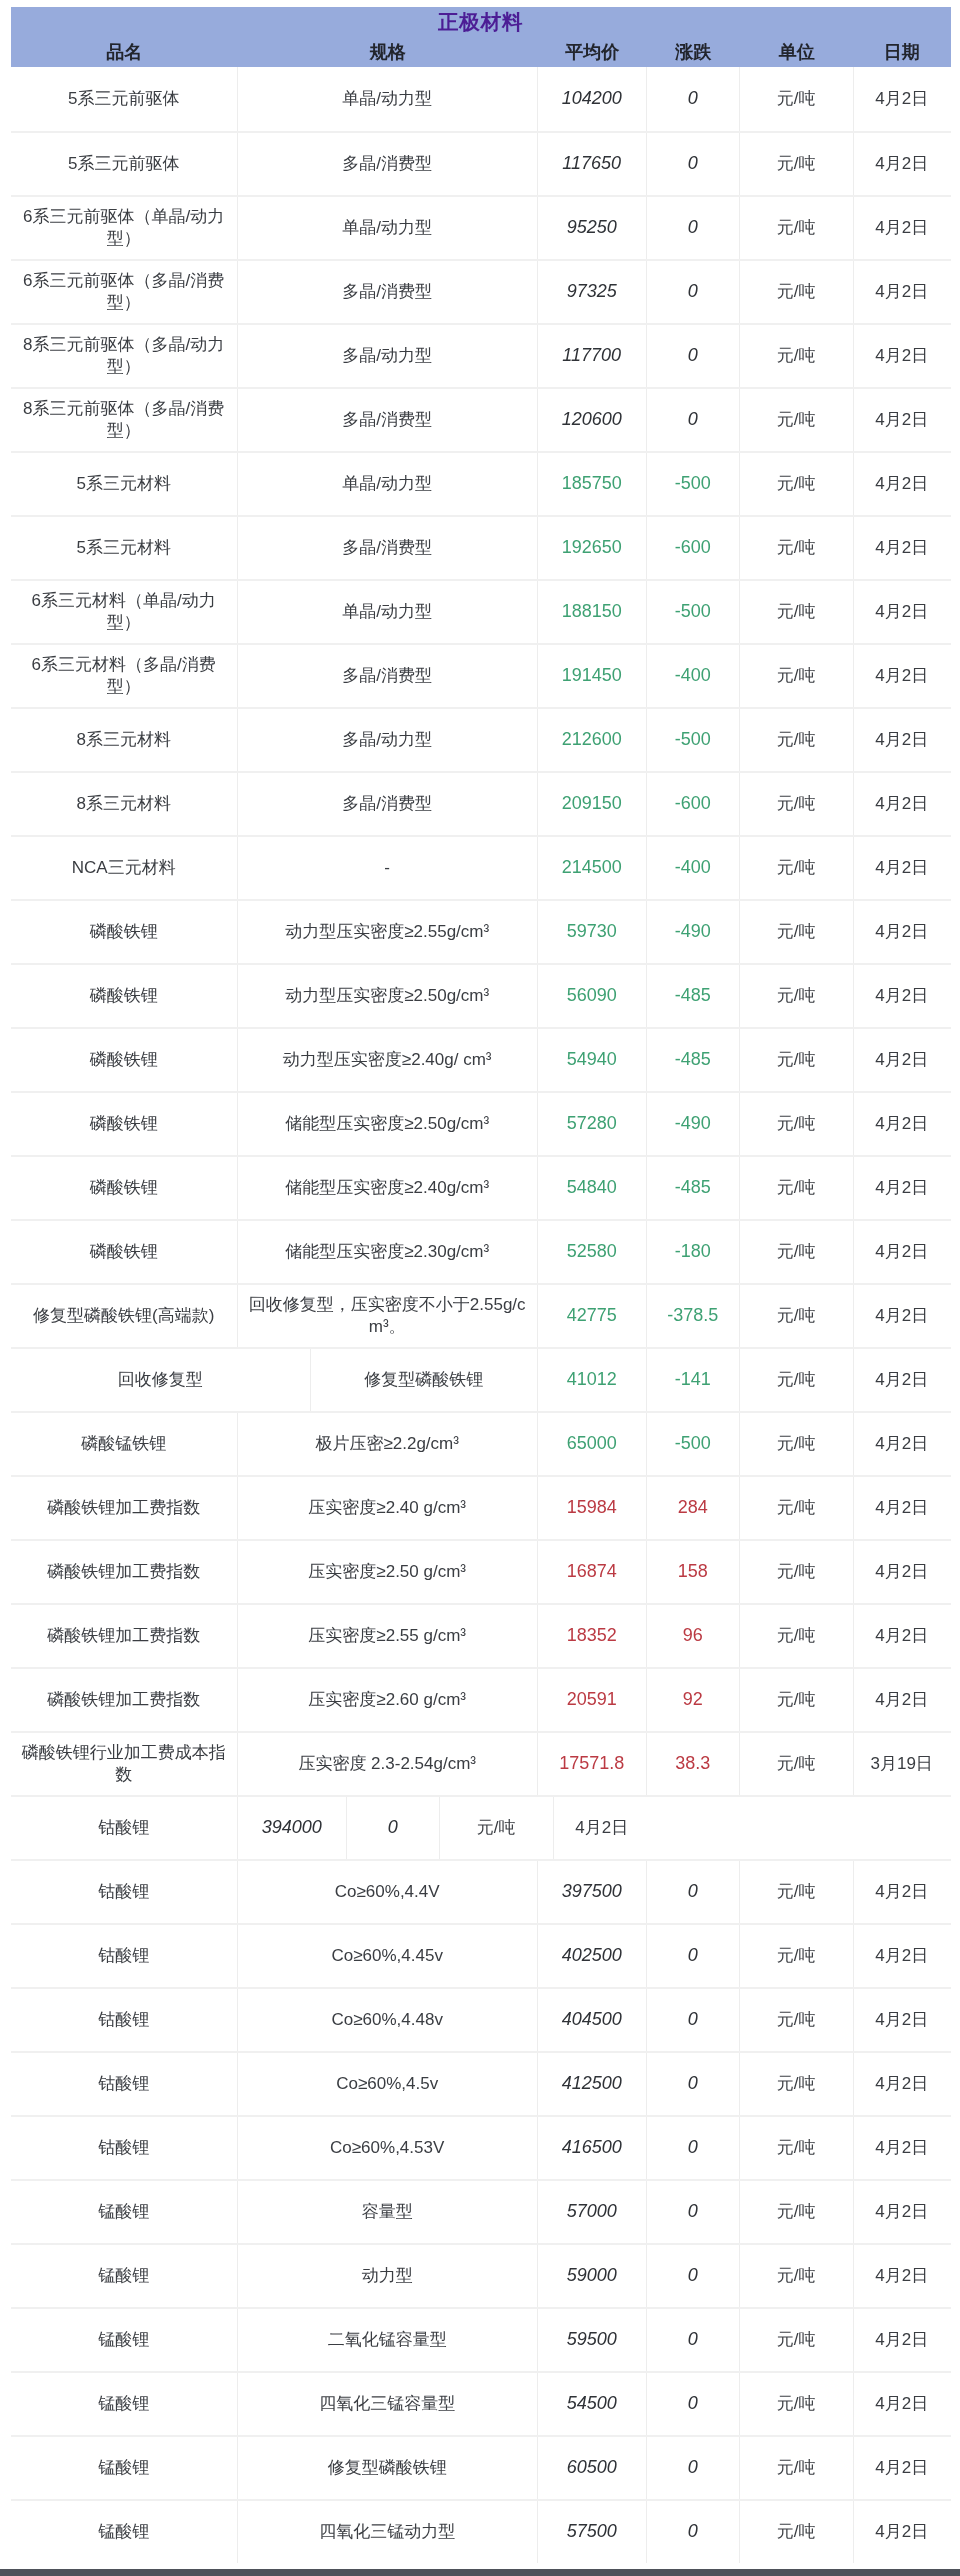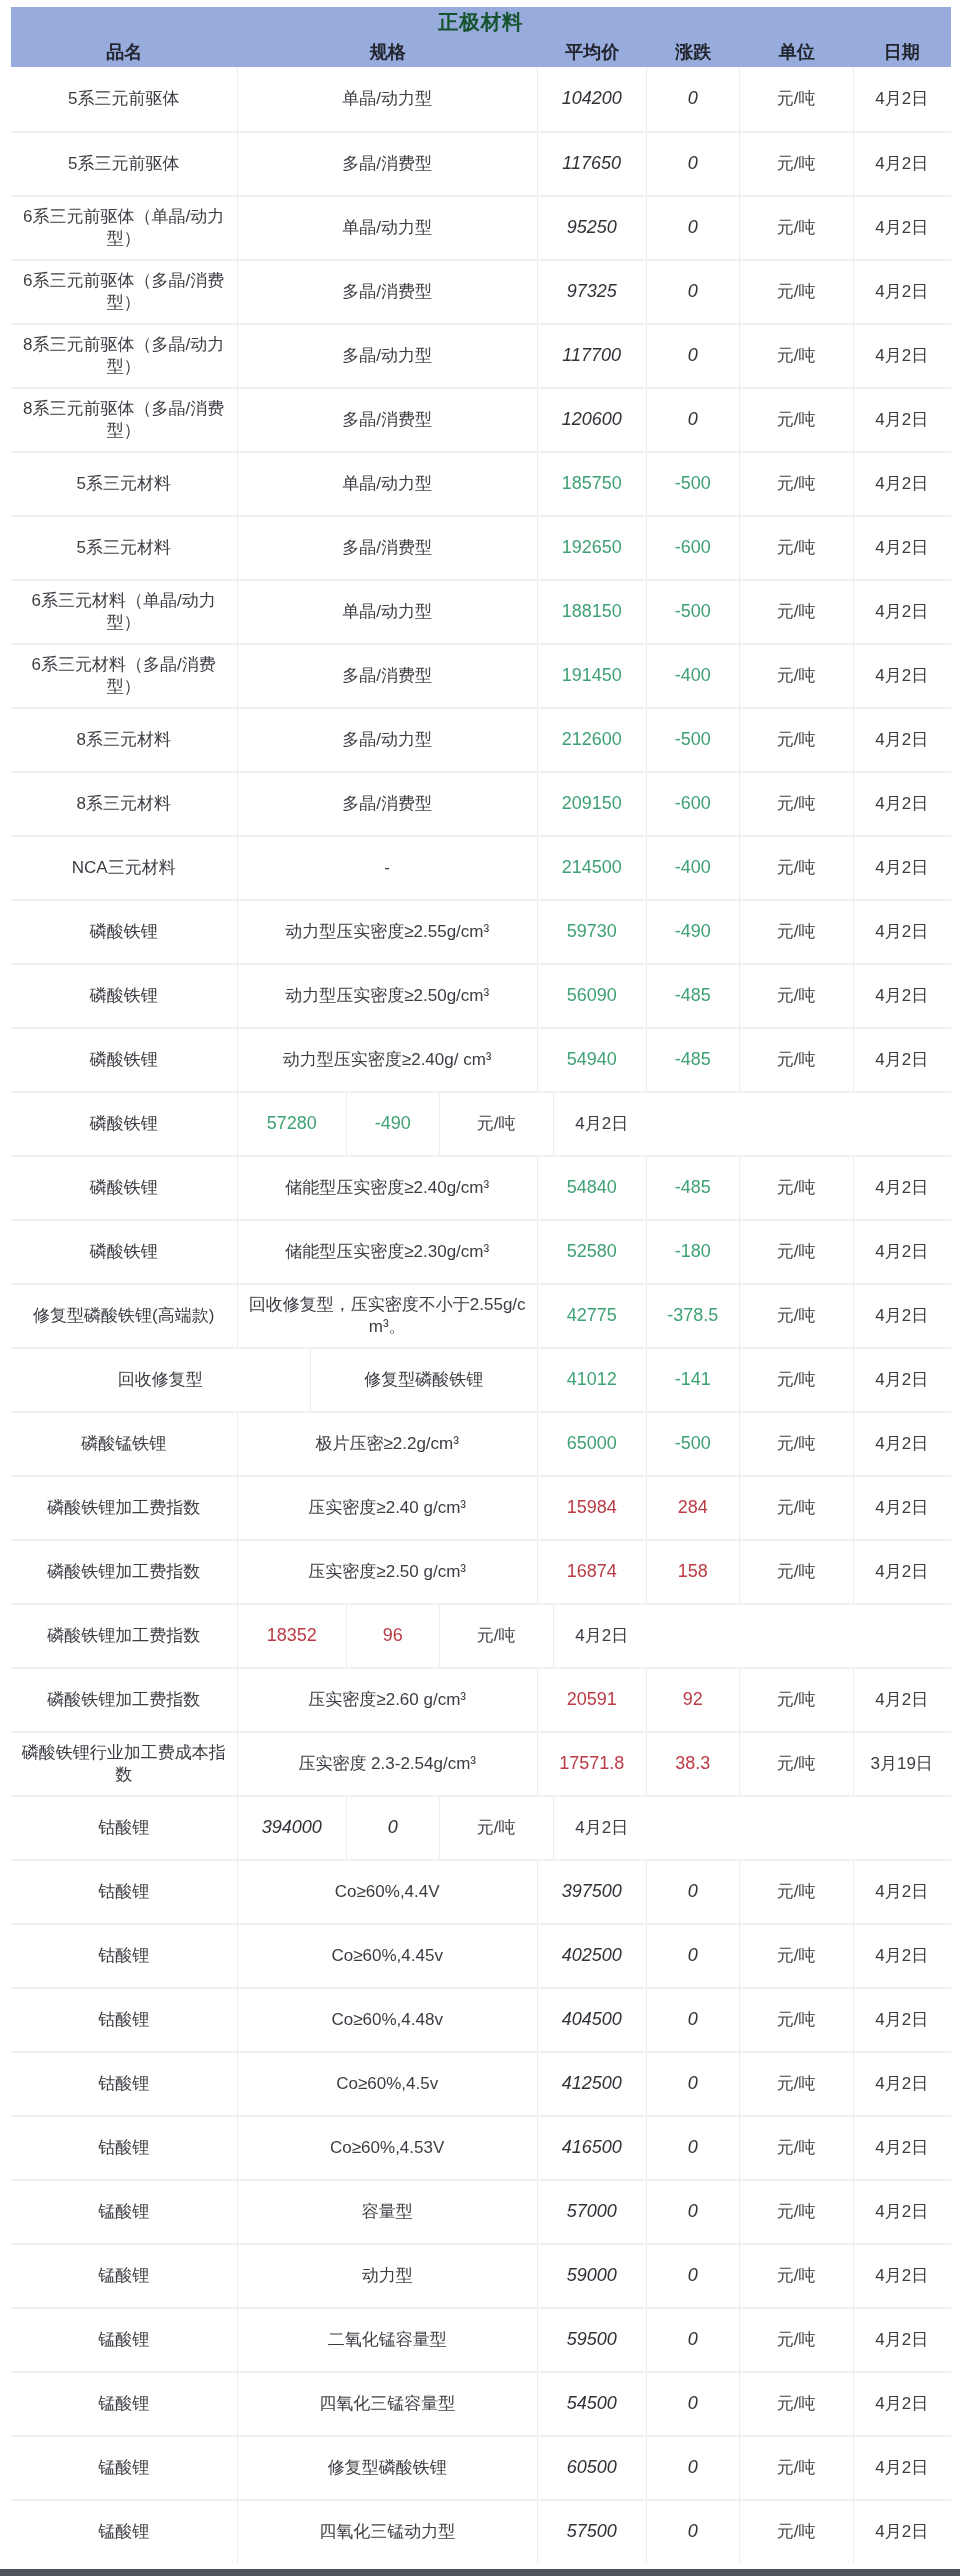--- a/index.html
+++ b/index.html
@@ -4,21 +4,21 @@
 <style>
   html,body{margin:0;padding:0;}
   body{
     width:961px;height:2576px;position:relative;overflow:hidden;
     background:#ffffff;font-family:"Liberation Sans","DejaVu Sans",sans-serif;
   }
   .price-table{position:absolute;left:10.7px;top:7.1px;width:940px;}
   .thead{background:#97abdc;}
   .table-title{
     height:30px;display:flex;align-items:center;justify-content:center;
-    font-size:20.5px;font-weight:bold;color:#14532d;letter-spacing:0.9px;
+    font-size:20.5px;font-weight:bold;color:#4c1d95;letter-spacing:0.9px;
   }
   .cols{display:flex;height:30px;}
   .col-label{
     display:flex;align-items:center;justify-content:center;
     font-size:18px;color:#22252d;font-weight:600;box-sizing:border-box;
   }
   .tbody{background:#1d4ed8;}
   .trow{display:flex;height:64px;box-sizing:border-box;border-top:2.7px solid #f0f0f0;background:#fff;}
   .trow:first-child{border-top:none;}
   .cell{
@@ -179,20 +179,21 @@
       <div class="trow">
         <div class="cell c0">磷酸铁锂</div>
         <div class="cell c1">动力型压实密度≥2.40g/ cm³</div>
         <div class="cell c2 num trend-down">54940</div>
         <div class="cell c3 num trend-down">-485</div>
         <div class="cell c4">元/吨</div>
         <div class="cell c5">4月2日</div>
       </div>
       <div class="trow">
         <div class="cell c0">磷酸铁锂</div>
+        <div class="cell c1">储能型压实密度≥2.50g/cm³</div>
         <div class="cell c2 num trend-down">57280</div>
         <div class="cell c3 num trend-down">-490</div>
         <div class="cell c4">元/吨</div>
         <div class="cell c5">4月2日</div>
       </div>
       <div class="trow">
         <div class="cell c0">磷酸铁锂</div>
         <div class="cell c1">储能型压实密度≥2.40g/cm³</div>
         <div class="cell c2 num trend-down">54840</div>
         <div class="cell c3 num trend-down">-485</div>
@@ -242,20 +243,21 @@
       <div class="trow">
         <div class="cell c0">磷酸铁锂加工费指数</div>
         <div class="cell c1">压实密度≥2.50 g/cm³</div>
         <div class="cell c2 num trend-up">16874</div>
         <div class="cell c3 num trend-up">158</div>
         <div class="cell c4">元/吨</div>
         <div class="cell c5">4月2日</div>
       </div>
       <div class="trow">
         <div class="cell c0">磷酸铁锂加工费指数</div>
+        <div class="cell c1">压实密度≥2.55 g/cm³</div>
         <div class="cell c2 num trend-up">18352</div>
         <div class="cell c3 num trend-up">96</div>
         <div class="cell c4">元/吨</div>
         <div class="cell c5">4月2日</div>
       </div>
       <div class="trow">
         <div class="cell c0">磷酸铁锂加工费指数</div>
         <div class="cell c1">压实密度≥2.60 g/cm³</div>
         <div class="cell c2 num trend-up">20591</div>
         <div class="cell c3 num trend-up">92</div>

